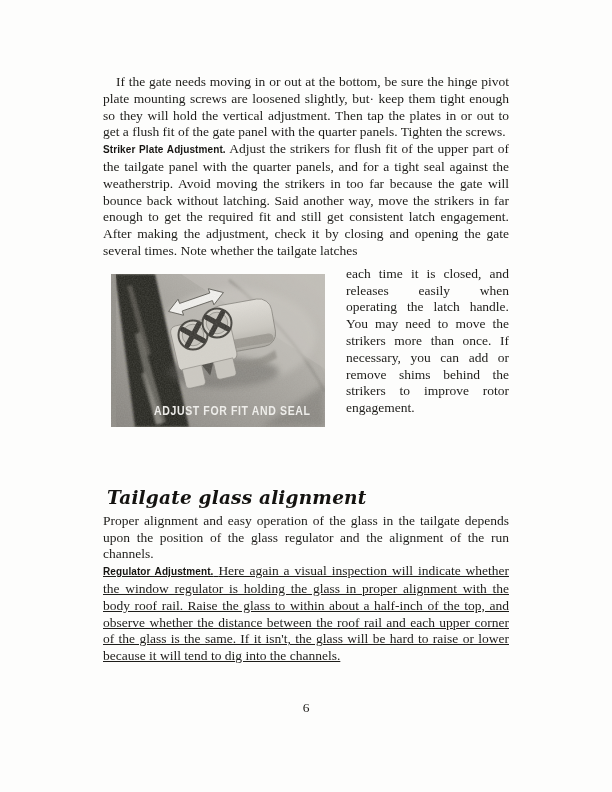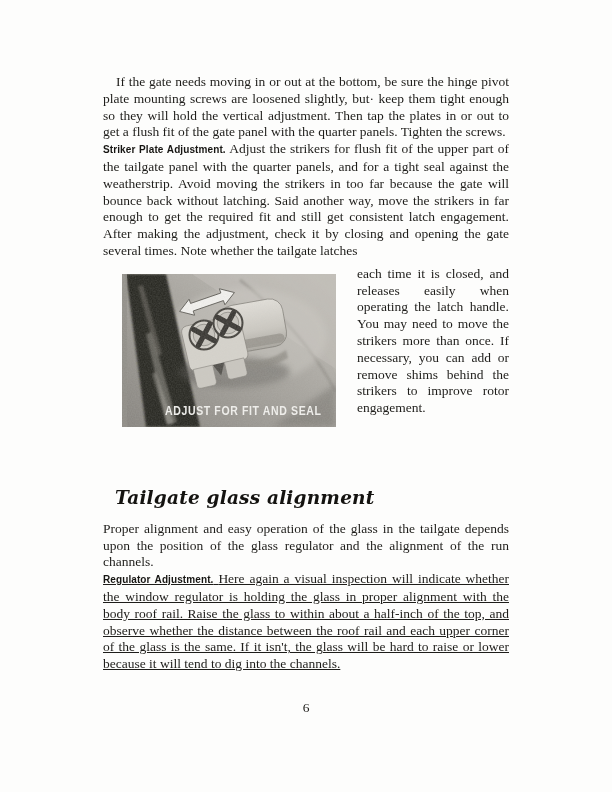--- a/index.html
+++ b/index.html
@@ -30,27 +30,27 @@
     font-family: "Liberation Sans", sans-serif;
     font-weight: 700;
     font-size: 10px;
     letter-spacing: 0.1px;
     color: #161512;
   }
   .fig-row { margin-top: 6px; }
   figure.photo {
     float: left;
     width: 214px; height: 183px;
-    margin: 0 13px 0 11px;
+    margin: 0 13px 0 0;
     padding: 8px;
   }
   figure.photo svg { display: block; }
   h2.section-heading {
     clear: both;
-    margin: 12px;
+    margin: 4px;
     padding-top: 22px;
     font-family: "DejaVu Serif", serif;
     font-style: italic;
     font-weight: 700;
     font-size: 18.5px;
     line-height: 22px;
     letter-spacing: 0.2px;
     color: #141310;
   }
   .after-heading { margin-top: 13px; }

